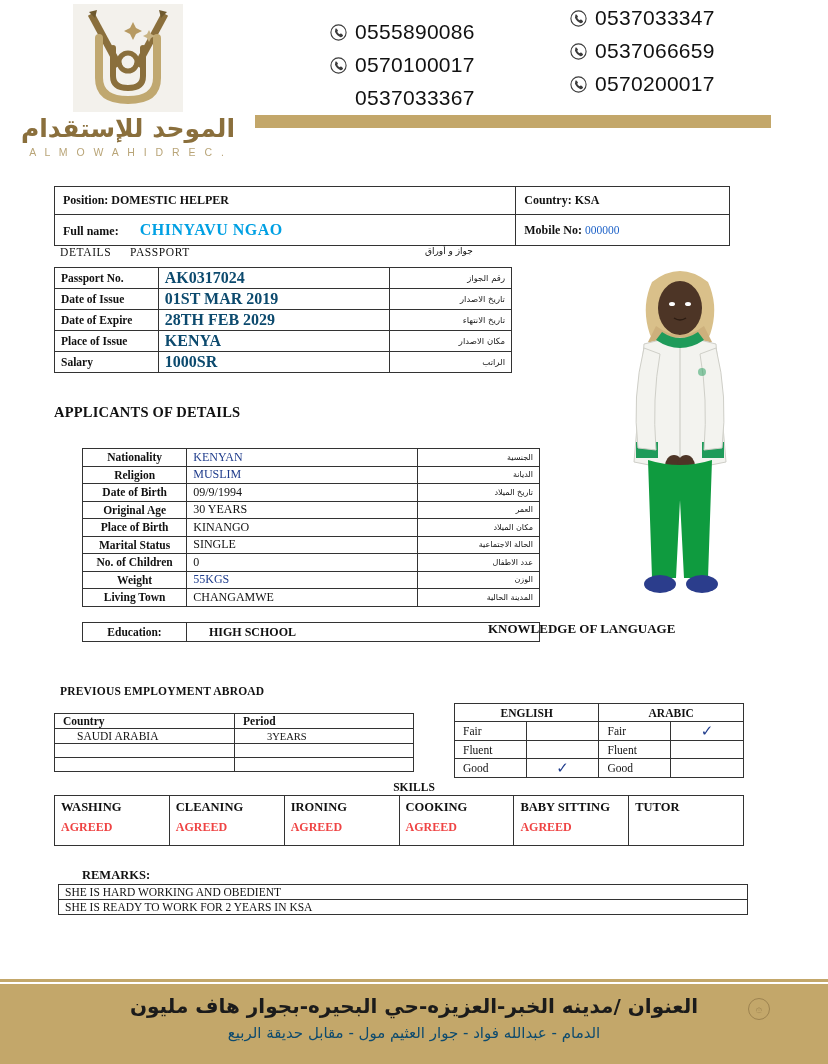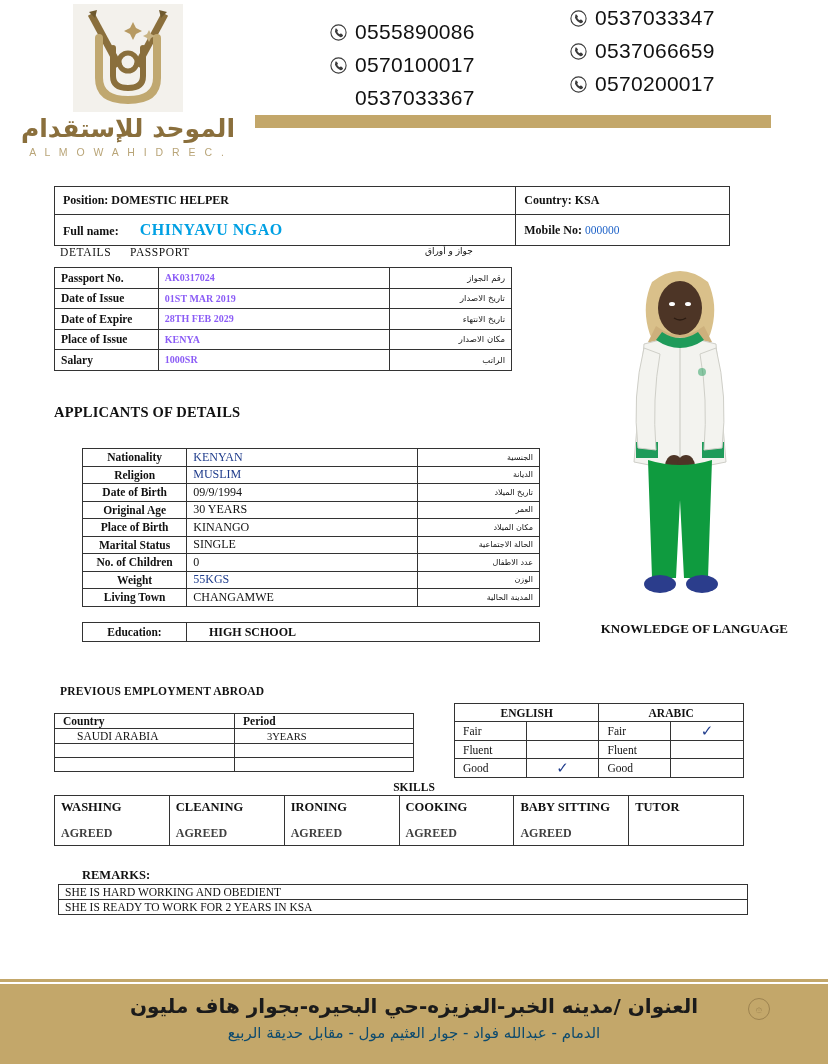--- a/index.html
+++ b/index.html
@@ -66,21 +66,21 @@
   .details-line .dl2 { position:absolute; left: 70px; }
   .details-line .dl3 { position:absolute; left: 365px; font-family:"DejaVu Sans", sans-serif; font-size: 9px; direction: rtl; }
 
   
   .pass-table {
     position:absolute; left: 54px; top: 267px; width: 458px;
     border-collapse: collapse;
   }
   .pass-table td { border: 1px solid #333; height: 20.5px; padding: 1px 6px; vertical-align: middle; }
   .pass-table td.k { width: 104px; font-size: 11.5px; font-weight: bold; font-family:"Liberation Serif",serif;}
-  .pass-table td.v { width: 232px; color:#8b5cf6; font-weight:bold; font-size: 10px; font-family:"Liberation Serif",serif; }
+  .pass-table td.v { width: 232px; color:#0c4a6e; font-weight:bold; font-size: 16px; font-family:"Liberation Serif",serif; }
   .pass-table td.a { width: 122px; font-family:"DejaVu Sans", sans-serif; font-size: 8.5px; direction: rtl; text-align:right; color:#222; }
 
   
   .photo { position:absolute; left: 590px; top: 252px; width: 180px; height: 375px; }
 
   
   .applicants-title {
     position:absolute; left: 54px; top: 404px;
     font-weight: bold; font-size: 14.5px; font-family:"Liberation Serif",serif; letter-spacing:.2px;
   }
@@ -93,21 +93,21 @@
   .app-table td.v.dark { color:#111; }
   .app-table td.a { width: 122px; font-family:"DejaVu Sans", sans-serif; font-size: 8px; direction: rtl; text-align:right; }
 
   .edu-table { position:absolute; left: 82px; top: 622px; width: 458px; border-collapse:collapse;}
   .edu-table td { border:1px solid #333; height: 19px; padding: 0 6px; vertical-align: middle; font-size: 11.5px;}
   .edu-table td.k { width: 104px; font-weight:bold; text-align:center; }
   .edu-table td.v { font-weight:bold; font-size: 12px; padding-left: 22px;}
 
   .know-lang {
     position:absolute; left: 488px; top: 621px; width: 300px;
-    font-weight: bold; font-size: 13px; font-family:"Liberation Serif",serif;text-align:right;
+    font-weight: bold; font-size: 13px; font-family:"Liberation Serif",serif;
   }
 
   
   .prev-title { position:absolute; left: 60px; top: 685px; font-weight:bold; font-size: 11.5px; letter-spacing:.2px;}
   .prev-table { position:absolute; left: 54px; top: 713px; width: 360px; border-collapse:collapse;border-radius:21px; }
   .prev-table td { border:1px solid #333; height: 14px; padding: 1px 8px; font-size: 11.5px; }
   .prev-table td.h { font-weight:bold; }
   .prev-table td.c1 { width: 180px; }
   .prev-table .val { padding-left: 22px; }
   .prev-table .per { padding-left: 32px; font-size: 10.5px;}
@@ -120,21 +120,21 @@
   .lang-table td.chk { width: 73px; text-align:center; color:#1f3c8c; font-size: 15px; }
 
   
   .skills-label {
     position:absolute; left: 0; top: 781px; width: 828px; text-align:center;
     font-weight:bold; font-size: 11.5px;
   }
   .skills-table { position:absolute; left: 54px; top: 795px; width: 690px; border-collapse:collapse; }
   .skills-table td { border:1px solid #333; vertical-align: top; padding: 4px 6px; height: 50px; }
   .sk-name { font-weight:bold; font-size: 12.5px; font-family:"Liberation Serif",serif; }
-  .sk-val { color:#404040; font-size: 12px; font-weight: bold; margin-top: 11px;}
+  .sk-val { color:#ef4444; font-size: 12px; font-weight: bold; margin-top: 5px;}
 
   
   .remarks-label { position:absolute; left: 60px; top: 868px; font-weight:bold; font-size: 12.5px; margin-left: 22px;}
   .remarks-table { position:absolute; left: 58px; top: 884px; width: 690px; border-collapse:collapse;padding-left:17px;}
   .remarks-table td { border:1px solid #333; height: 15px; padding: 0 6px; font-size: 11.5px; }
 
   
   .footer {
     position:absolute; left:0; bottom: 0; width: 828px; height: 82px;
     background: #c3a76a;

